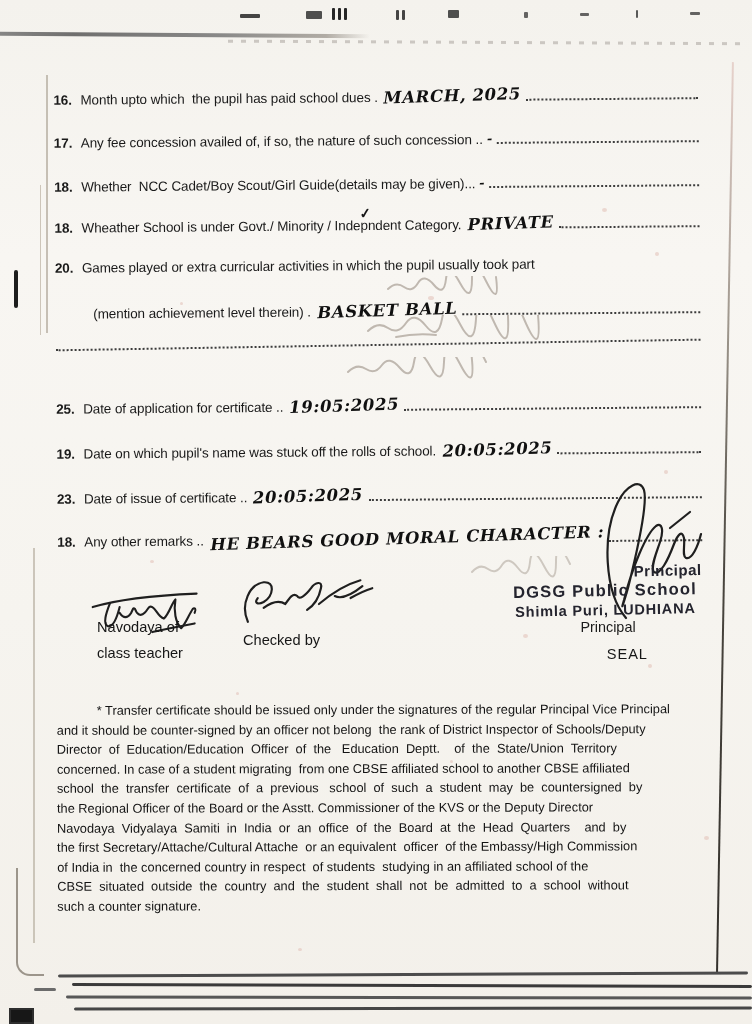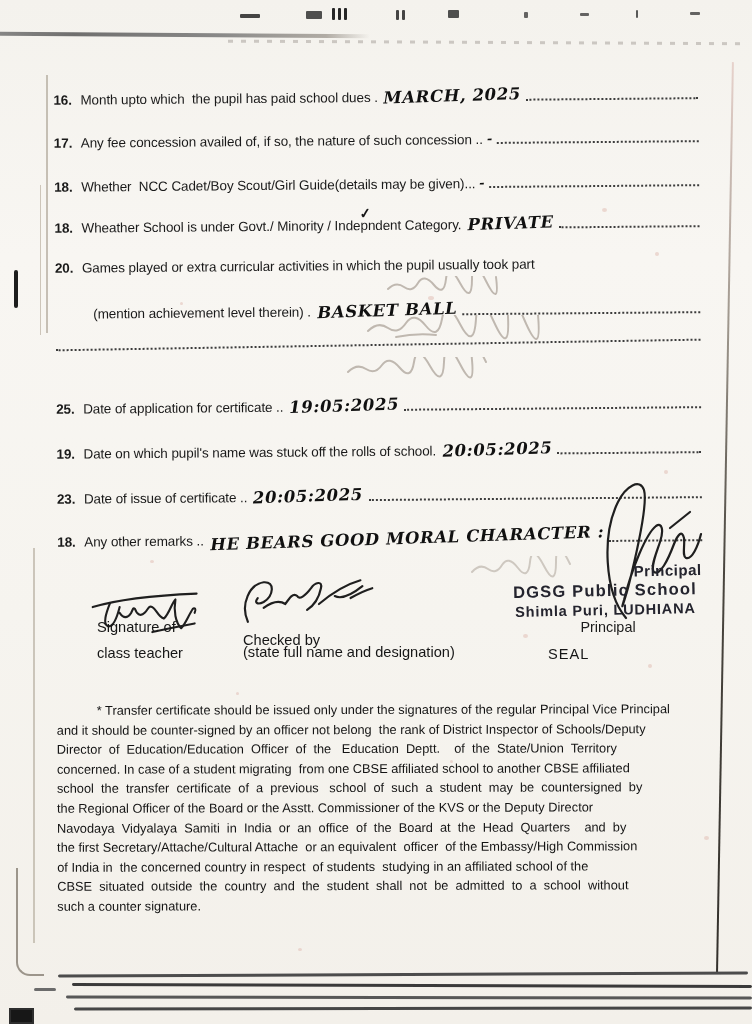--- a/index.html
+++ b/index.html
@@ -32,21 +32,21 @@
   
   .sig-svg{position:absolute;}
   .sig-label{position:absolute;font-size:14.6px;color:#161616;white-space:pre;}
   .stamp{position:absolute;left:492px;top:563px;width:226px;transform:rotate(-1.2deg);
          color:#24242e;font-weight:700;}
   .stamp-l1{text-align:right;padding-right:16px;font-size:15px;letter-spacing:0.5px;}
   .stamp-l2{text-align:center;font-size:16.5px;letter-spacing:1.2px;margin-top:1px;}
   .stamp-l3{text-align:center;font-size:14.5px;letter-spacing:0.8px;margin-top:2px;}
   .principal-label{position:absolute;left:548px;top:619px;width:120px;text-align:center;
                    font-size:14.4px;color:#1b1b1b;}
-  .seal-label{position:absolute;left:548px;top:646px;width:100px;text-align:left;
+  .seal-label{position:absolute;left:548px;top:646px;width:100px;text-align:right;
               font-size:14.6px;letter-spacing:1px;color:#161616;}
 
   
   .footnote{position:absolute;left:57px;top:700px;width:650px;font-size:12.8px;
             line-height:19.6px;color:#141414;transform:rotate(-0.15deg);}
   .fl{white-space:pre;}
   .fl-first{padding-left:40px;}
 
   
   .frag{position:absolute;background:#262626;border-radius:1px;}
@@ -172,24 +172,23 @@
       <path d="M84,30 C96,20 112,10 126,6 M100,22 C108,26 118,20 128,12 M116,24 Q128,17 138,14"></path>
     </svg>
   </div>
   <div class="sig-svg" style="left:592px;top:472px;width:112px;height:150px">
     <svg width="112" height="150" viewBox="0 0 112 150">
       <path d="M34,146 C12,120 10,62 26,30 C34,14 48,6 52,18 C56,32 44,84 36,116 C32,130 28,142 32,128 C40,96 54,62 64,54 C70,50 72,58 68,70 C64,82 58,96 62,100 C68,104 76,88 82,72 C86,62 90,58 92,66 C93,74 90,84 94,86 C100,88 106,74 109,62"></path>
       <path d="M78,56 L98,40"></path>
     </svg>
   </div>
 
-  <div class="sig-label" style="left:97px;top:619px">Signature of</div>
+  <div class="sig-label" style="left:97px;top:619px">Navodaya of</div>
   <div class="sig-label" style="left:97px;top:645px">class teacher</div>
   <div class="sig-label" style="left:243px;top:632px">Checked by</div>
-  <div class="sig-label" style="left:243px;top:644px">(state full name and designation)</div>
 
   <div class="stamp">
     <div class="stamp-l1">Principal</div>
     <div class="stamp-l2">DGSG Public School</div>
     <div class="stamp-l3">Shimla Puri, LUDHIANA</div>
   </div>
   <div class="principal-label">Principal</div>
   <div class="seal-label">SEAL</div>
 
   <div class="footnote">

